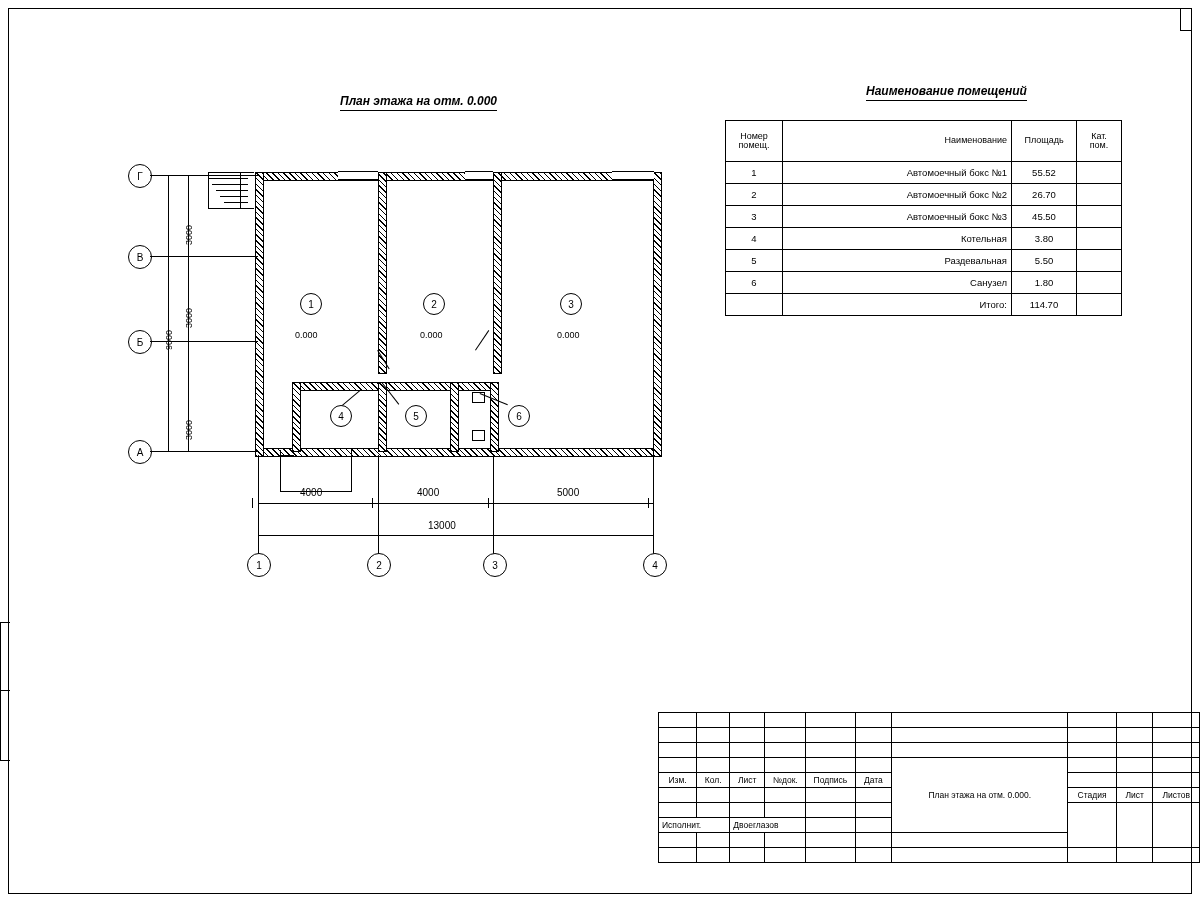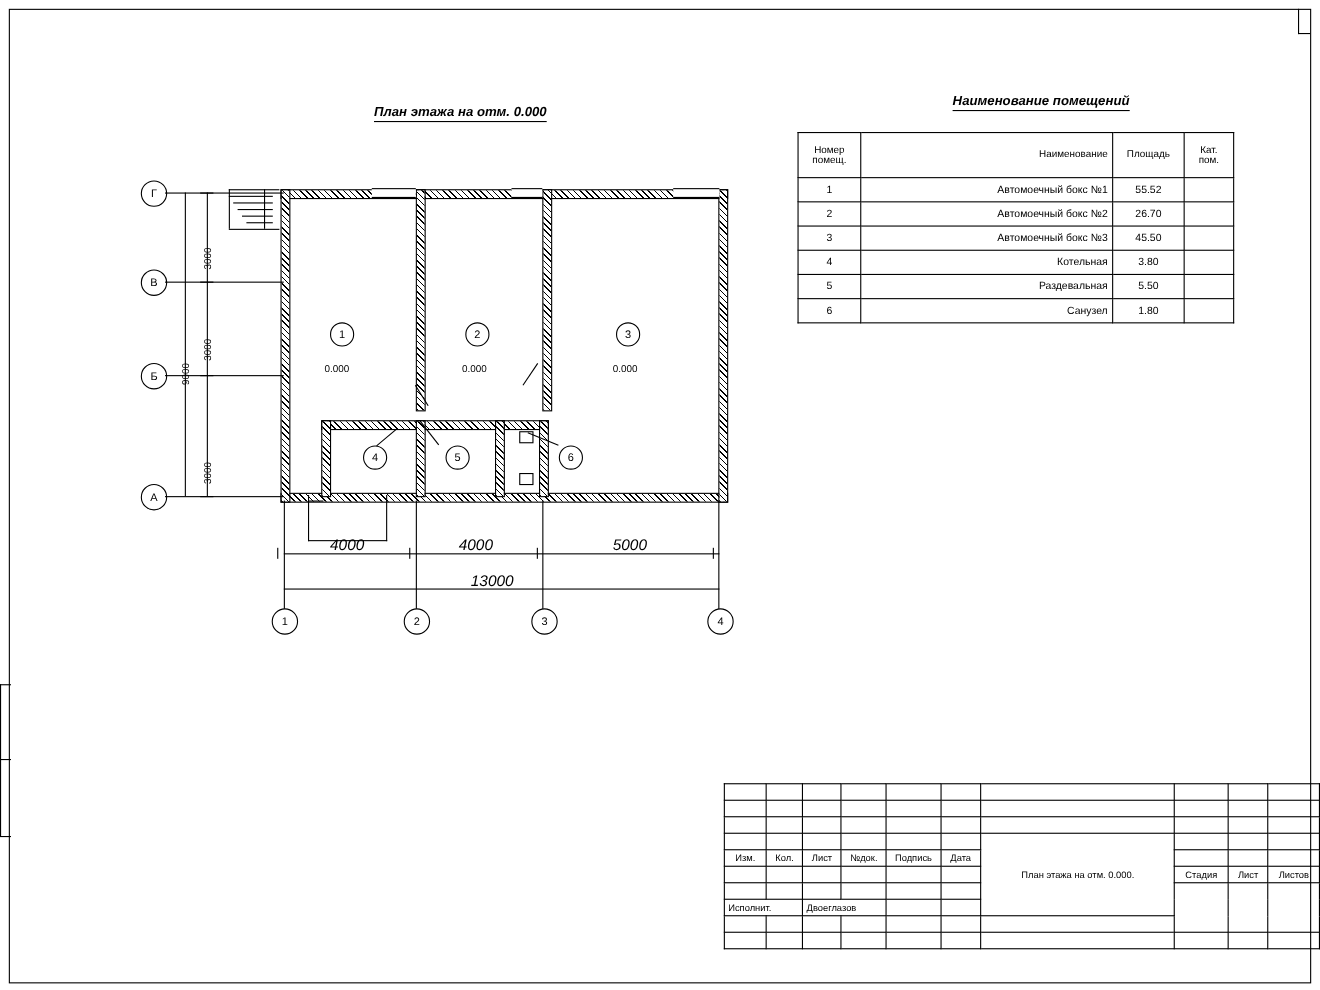--- a/index.html
+++ b/index.html
@@ -25,21 +25,21 @@
   .wall.hatch{background:repeating-linear-gradient(45deg,#000 0 1px,#fff 1px 4px);}
   .thin{position:absolute;background:#000;}
   .lead{position:absolute;background:#000;height:1px;transform-origin:0 0;}
 
   .circ{position:absolute;border:1px solid #000;border-radius:50%;
         display:flex;align-items:center;justify-content:center;font-size:10px;background:#fff;}
   .ax{width:22px;height:22px;}
   .rm{width:20px;height:20px;}
 
   .lbl{position:absolute;font-size:9px;white-space:nowrap;}
-  .dimtxt{position:absolute;font-size:14px;white-space:nowrap;font-style:italic;}
+  .dimtxt{position:absolute;font-size:10px;white-space:nowrap;}
   .vert{position:absolute;font-size:9px;white-space:nowrap;
         transform:rotate(-90deg);transform-origin:0 0;}
 
   
   .exp{position:absolute;left:725px;top:120px;border-collapse:collapse;font-size:9.5px;}
   .exp td,.exp th{border:1px solid #000;padding:2px 4px;height:17px;font-weight:normal;}
   .exp .num{width:48px;text-align:center;}
   .exp .nm{width:220px;text-align:right;}
   .exp .ar{width:56px;text-align:center;}
   .exp .kt{width:36px;text-align:center;}
@@ -213,20 +213,26 @@
       <tr>
         <td class="num">5</td>
         <td class="nm">Раздевальная</td>
         <td class="ar">5.50</td>
         <td class="kt"></td>
       </tr>
       <tr>
         <td class="num">6</td>
         <td class="nm">Санузел</td>
         <td class="ar">1.80</td>
+        <td class="kt"></td>
+      </tr>
+      <tr>
+        <td class="num"></td>
+        <td class="nm totlabel">Итого:</td>
+        <td class="ar">114.70</td>
         <td class="kt"></td>
       </tr>
     </tbody>
   </table>
 
   <table class="tb">
     <tbody>
         <tr>
       <td style="width:34px"></td>
       <td style="width:28px"></td>

